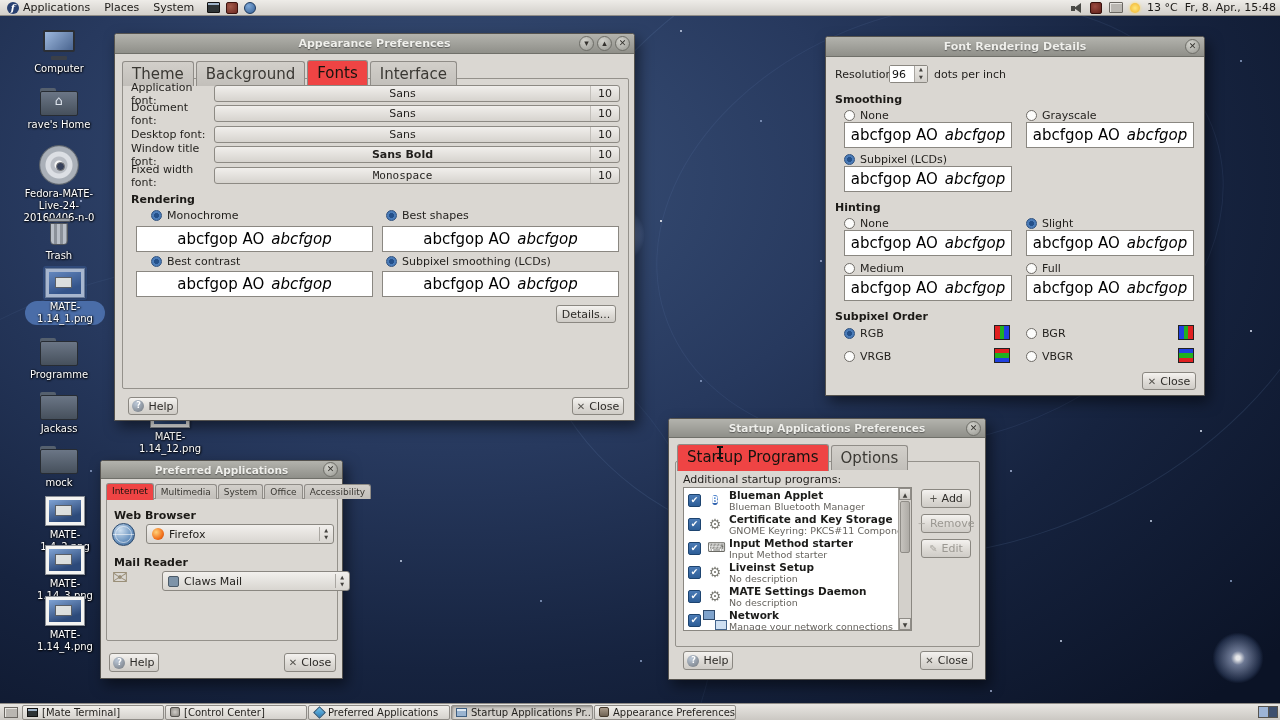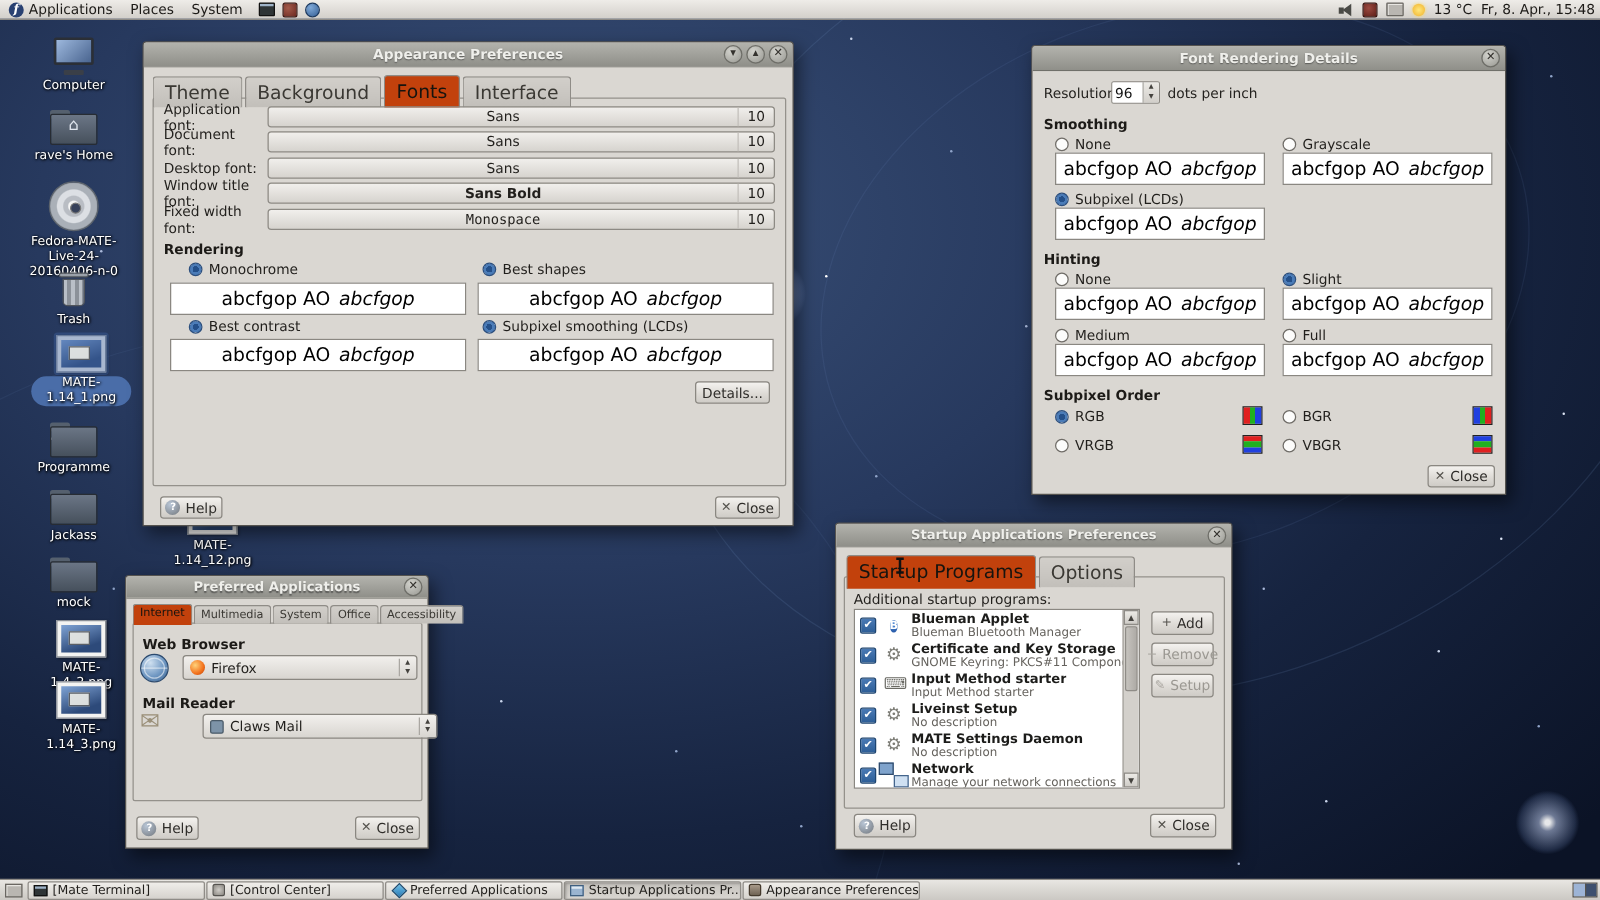--- a/index.html
+++ b/index.html
@@ -101,21 +101,21 @@
   .titlebar { position:absolute; left:0; top:0; right:0; height:20px; border-radius:2px 2px 0 0;
     background:linear-gradient(#b3b3ad,#8f8f89); border-bottom:1px solid #70706a; display:flex; align-items:center; justify-content:center; }
   .titlebar .title { color:#efefeb; font-weight:bold; font-size:11px; text-shadow:0 1px 1px rgba(40,40,40,.55); }
   .tb-controls { position:absolute; right:4px; top:2px; display:flex; gap:3px; }
   .tb-btn { width:15px; height:15px; border-radius:50%; background:radial-gradient(circle at 35% 30%, #d2d2cc, #98First); background:radial-gradient(circle at 35% 30%, #d2d2cc, #989892); border:1px solid #6e6e68;
     font-size:9px; line-height:13px; text-align:center; color:#34322e; }
   .frame { position:absolute; border:1px solid #94918b; border-radius:2px; background:#dad7d2; z-index:2; }
   .tabs { position:absolute; display:flex; align-items:flex-end; z-index:3; }
   .tab { background:linear-gradient(#d2cfca,#c2bfba); border:1px solid #8f8c87; border-bottom:0; border-radius:3px 3px 0 0;
     padding:3px 9px; margin-right:2px; font-size:15px; color:#3a3833; }
-  .tab.active { background:#c2410c; padding-bottom:5px; margin-bottom:-1px; color:#16140f; }
+  .tab.active { background:#ef4444; padding-bottom:5px; margin-bottom:-1px; color:#16140f; }
   .btn { position:absolute; z-index:3; display:flex; align-items:center; justify-content:center; gap:4px;
     background:linear-gradient(#f4f2ef,#dcd9d4 60%,#cfccc7); border:1px solid #8a8781; border-radius:3px; font-size:11px; color:#2e2c29; }
   .btn.disabled { color:#9b9892; }
   .btn .bic { font-size:10px; color:#55534e; }
   .btn.disabled .bic { color:#aaa7a1; }
   .helpic { width:12px; height:12px; border-radius:50%; background:radial-gradient(circle at 35% 30%, #b9c6d6, #77777_); background:radial-gradient(circle at 35% 30%, #b9c6d6, #72777d); color:#fff; font-size:8px;
     line-height:12px; text-align:center; font-weight:bold; }
   .sect { position:absolute; z-index:3; font-weight:bold; color:#1c1a17; font-size:11px; }
   .slabel { position:absolute; z-index:3; color:#211f1c; font-size:11px; }
   .pbox { position:absolute; z-index:3; background:#fff; border:1px solid #8a8781; display:flex; align-items:center; justify-content:center;
@@ -257,20 +257,28 @@
     <span class="lbl">MATE-1.4_2.png</span>
   </div>
   <div class="dicon" style="left:25px;top:545px">
     <span class="icwrap">
         <span class="g-image">
           <span class="mini"></span>
         </span>
       </span>
     <span class="lbl">MATE-1.14_3.png</span>
   </div>
+  <div class="dicon" style="left:25px;top:596px">
+    <span class="icwrap">
+        <span class="g-image">
+          <span class="mini"></span>
+        </span>
+      </span>
+    <span class="lbl">MATE-1.14_4.png</span>
+  </div>
   <div class="dicon" style="left:130px;top:398px">
     <span class="icwrap">
         <span class="g-image">
           <span class="mini"></span>
         </span>
       </span>
     <span class="lbl">MATE-1.14_12.png</span>
   </div>
 
   <div class="window" style="left:114px;top:33px;width:521px;height:388px;z-index:5">
@@ -614,21 +622,21 @@
     <div class="btn" style="left:252px;top:70px;width:50px;height:19px">
       <span class="bic">+</span>
         <span>Add</span>
     </div>
     <div class="btn disabled" style="left:252px;top:95px;width:50px;height:19px">
       <span class="bic">−</span>
         <span>Remove</span>
     </div>
     <div class="btn disabled" style="left:252px;top:120px;width:50px;height:19px">
       <span class="bic">✎</span>
-        <span>Setup</span>
+        <span>Edit</span>
     </div>
     <div class="btn" style="left:14px;top:232px;width:50px;height:19px">
       <span class="helpic">?</span>
         <span>Help</span>
     </div>
     <div class="btn" style="left:251px;top:232px;width:53px;height:19px">
       <span class="bic">✕</span>
         <span>Close</span>
     </div>
   </div>

